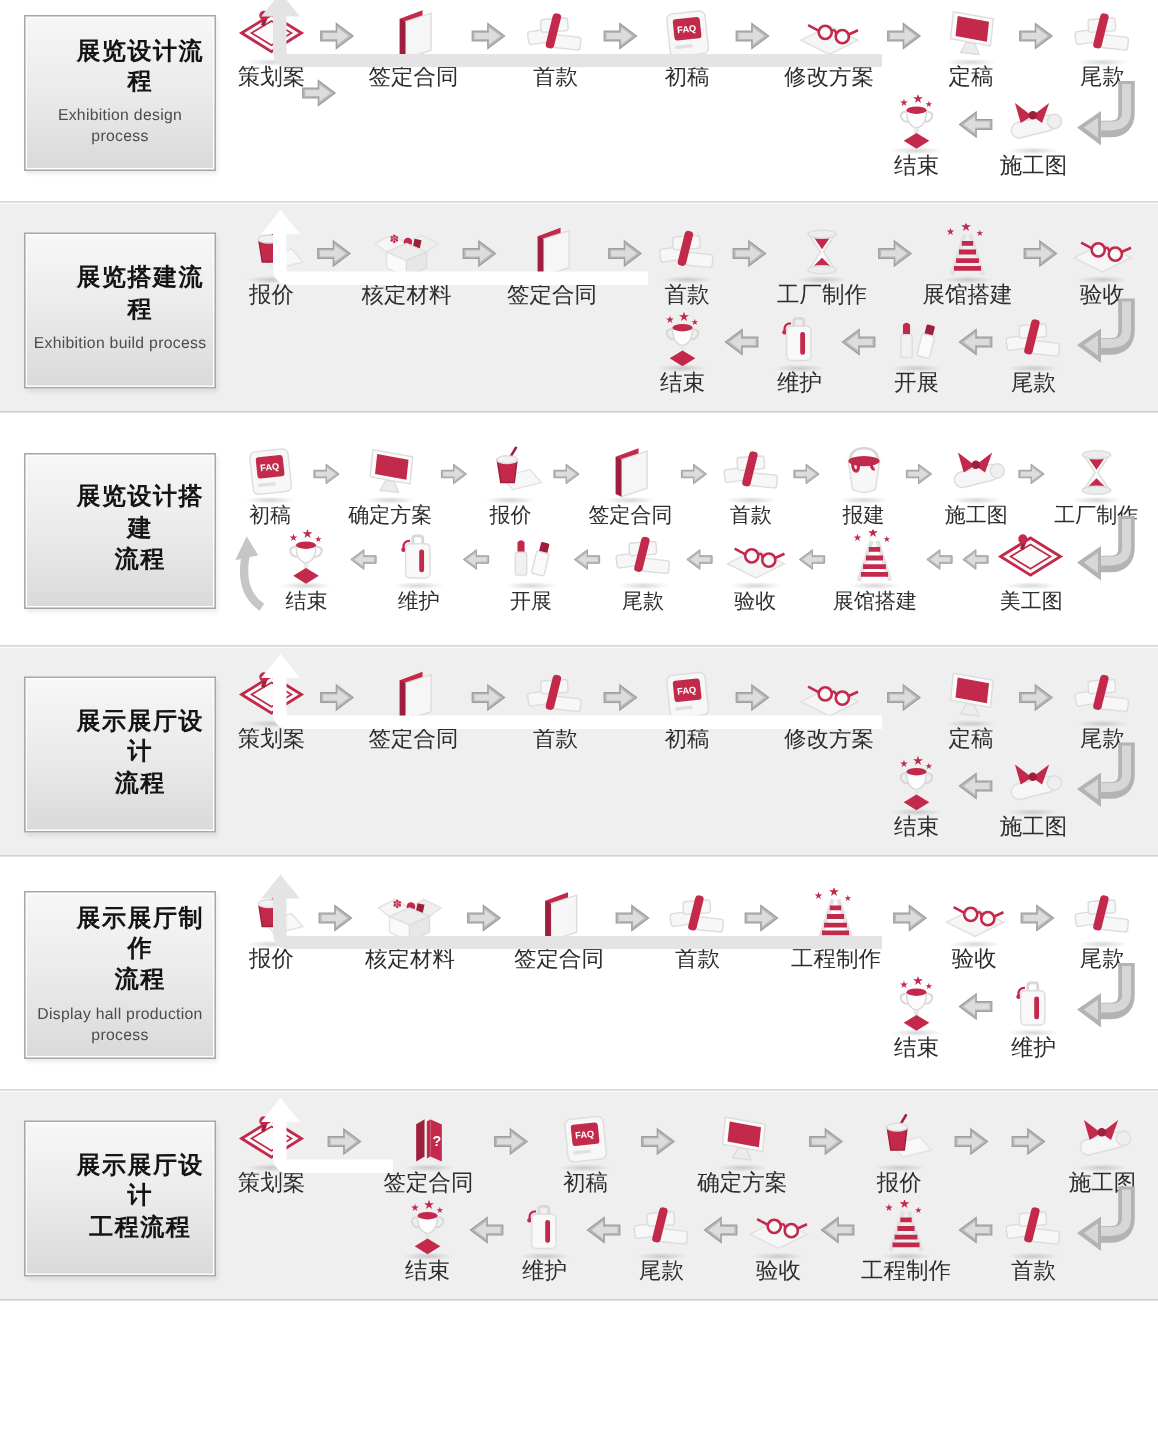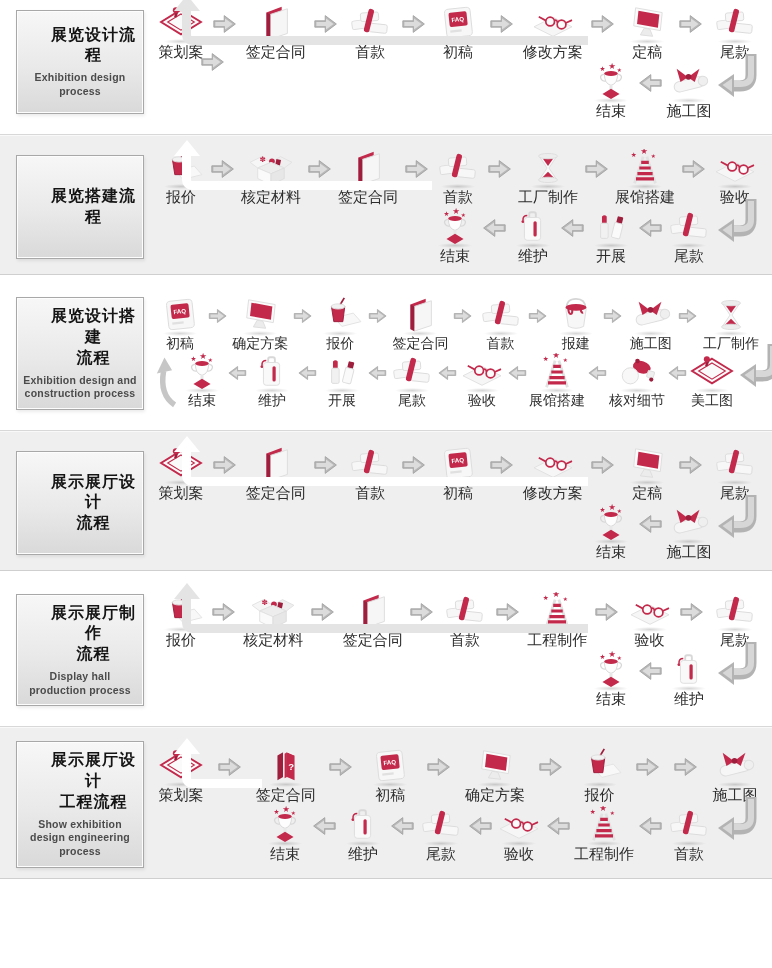--- a/index.html
+++ b/index.html
@@ -34,21 +34,21 @@
     width:118px;min-width:118px;
     min-height:86px;
     display:flex;flex-direction:column;justify-content:center;
     text-align:center;
     background:linear-gradient(180deg,#f7f7f7 0%,#e9e9e9 55%,#d9d9d9 100%);
     border:1px solid #a8a8a8;
     box-shadow:inset 0 0 0 1px #fdfdfd,1px 2px 3px rgba(0,0,0,.08);
     padding:8px 4px;
   }
   .cn{font-size:16px;font-weight:bold;color:#141414;letter-spacing:1px;line-height:1.3;margin-left:27px;}
-  .en{font-size:10.5px;font-weight:bold;color:#4b4b4b;margin-top:5px;line-height:1.3;letter-spacing:.2px;}
+  .en{font-size:10.5px;font-weight:normal;color:#4b4b4b;margin-top:5px;line-height:1.3;letter-spacing:.2px;}
 
   .flow{flex:1;min-width:0;padding-left:12px;position:relative;}
   .row{display:flex;align-items:flex-start;}
   .row1{justify-content:space-between;padding-right:2px;}
   .row2{margin-top:2px;}
 
   .step{display:flex;flex-direction:column;align-items:center;padding:0 2px;}
   .icon svg{display:block;width:46px;height:38px;}
   .icon::after{
     content:"";display:block;height:5px;width:34px;margin:-3px auto 0;
@@ -267,20 +267,21 @@
               <polygon points="2,34 18,23 18,46" fill="#b3b3b3"></polygon>
               <polygon points="6.5,34 16,27.5 16,41" fill="#d7d7d7"></polygon>
             </svg>
           </span>
         </div>
       </div>
     </section>
     <section class="section gray">
       <div class="label-box">
         <div class="cn"><span>展览搭建流程</span></div>
+        <div class="en">Exhibition build process</div>
       </div>
       <div class="flow">
         <div class="row row1">
           <div class="step">
             <span class="icon">
               <svg viewBox="0 0 48 40">
                 <polygon points="18,23 38,18 46,27 26,32" fill="#f8f8f8" stroke="#e3e3e3"></polygon>
                 <path d="M24 9.5 L28.5 2" stroke="#9e1e3d" stroke-width="1.8"></path>
                 <path d="M15 11 L29 11 L27 27 L17.5 27 Z" fill="#c2294b" stroke="#9e1e3d"></path>
                 <ellipse cx="22" cy="11" rx="7.2" ry="2.7" fill="#f2f2f2" stroke="#dddddd"></ellipse>
@@ -483,21 +484,20 @@
               <polygon points="2,34 18,23 18,46" fill="#b3b3b3"></polygon>
               <polygon points="6.5,34 16,27.5 16,41" fill="#d7d7d7"></polygon>
             </svg>
           </span>
         </div>
       </div>
     </section>
     <section class="section dense">
       <div class="label-box">
         <div class="cn"><span>展览设计搭建</span><br><span>流程</span></div>
-        <div class="en">Exhibition design and construction process</div>
       </div>
       <div class="flow">
         <div class="row row1">
           <div class="step">
             <span class="icon">
               <svg viewBox="0 0 48 40">
                 <g transform="rotate(-6 24 20)">
                   <rect x="11" y="4.5" width="27" height="30" rx="4" fill="#f7f7f7" stroke="#dddddd"></rect>
                   <rect x="15" y="8.5" width="19" height="15" rx="2" fill="#c2294b"></rect>
                   <text x="17.5" y="18.5" font-size="6.5" font-weight="bold" fill="#ffffff">FAQ</text>
@@ -746,32 +746,20 @@
               </svg>
             </span>
             <div class="slabel">展馆搭建</div>
           </div>
           <span class="arrow">
             <svg viewBox="0 0 32 30">
               <polygon points="30,11 17,11 17,4.5 3,15 17,25.5 17,19 30,19" fill="#b8b8b8" stroke="#9d9d9d" stroke-width="1"></polygon>
               <polygon points="28,12.5 16,12.5 16,8 6.5,15 16,22 16,17.5 28,17.5" fill="#dcdcdc"></polygon>
             </svg>
           </span>
-          <div class="step">
-            <span class="icon">
-              <svg viewBox="0 0 48 40">
-                <ellipse cx="29" cy="15" rx="9.5" ry="6.5" fill="#c2294b" transform="rotate(18 29 15)"></ellipse>
-                <circle cx="24.5" cy="8.5" r="2.4" fill="#9e1e3d"></circle>
-                <rect x="35" y="19" width="7" height="7" rx="1" fill="#efefef" stroke="#dddddd" transform="rotate(18 38 22)"></rect>
-                <circle cx="39" cy="28" r="2.2" fill="#9e1e3d"></circle>
-                <circle cx="17" cy="24" r="8.5" fill="#f8f8f8" stroke="#dddddd"></circle>
-              </svg>
-            </span>
-            <div class="slabel">核对细节</div>
-          </div>
           <span class="arrow">
             <svg viewBox="0 0 32 30">
               <polygon points="30,11 17,11 17,4.5 3,15 17,25.5 17,19 30,19" fill="#b8b8b8" stroke="#9d9d9d" stroke-width="1"></polygon>
               <polygon points="28,12.5 16,12.5 16,8 6.5,15 16,22 16,17.5 28,17.5" fill="#dcdcdc"></polygon>
             </svg>
           </span>
           <div class="step">
             <span class="icon">
               <svg viewBox="0 0 48 40">
                 <polygon points="24,6 45,19 24,32 3,19" fill="#fafafa" stroke="#c2294b" stroke-width="2"></polygon>
@@ -1146,21 +1134,20 @@
               <polygon points="2,34 18,23 18,46" fill="#b3b3b3"></polygon>
               <polygon points="6.5,34 16,27.5 16,41" fill="#d7d7d7"></polygon>
             </svg>
           </span>
         </div>
       </div>
     </section>
     <section class="section gray">
       <div class="label-box">
         <div class="cn"><span>展示展厅设计</span><br><span>工程流程</span></div>
-        <div class="en">Show exhibition design engineering process</div>
       </div>
       <div class="flow">
         <div class="row row1">
           <div class="step">
             <span class="icon">
               <svg viewBox="0 0 48 40">
                 <polygon points="24,6 45,19 24,32 3,19" fill="#fafafa" stroke="#c2294b" stroke-width="2"></polygon>
                 <polygon points="24,10.5 38,19 24,27.5 10,19" fill="none" stroke="#c2294b" stroke-width="1.2"></polygon>
                 <rect x="17.6" y="8" width="2.6" height="6" fill="#9e1e3d" transform="rotate(20 19 11)"></rect>
                 <circle cx="18.6" cy="6.6" r="3.2" fill="#c2294b"></circle>

